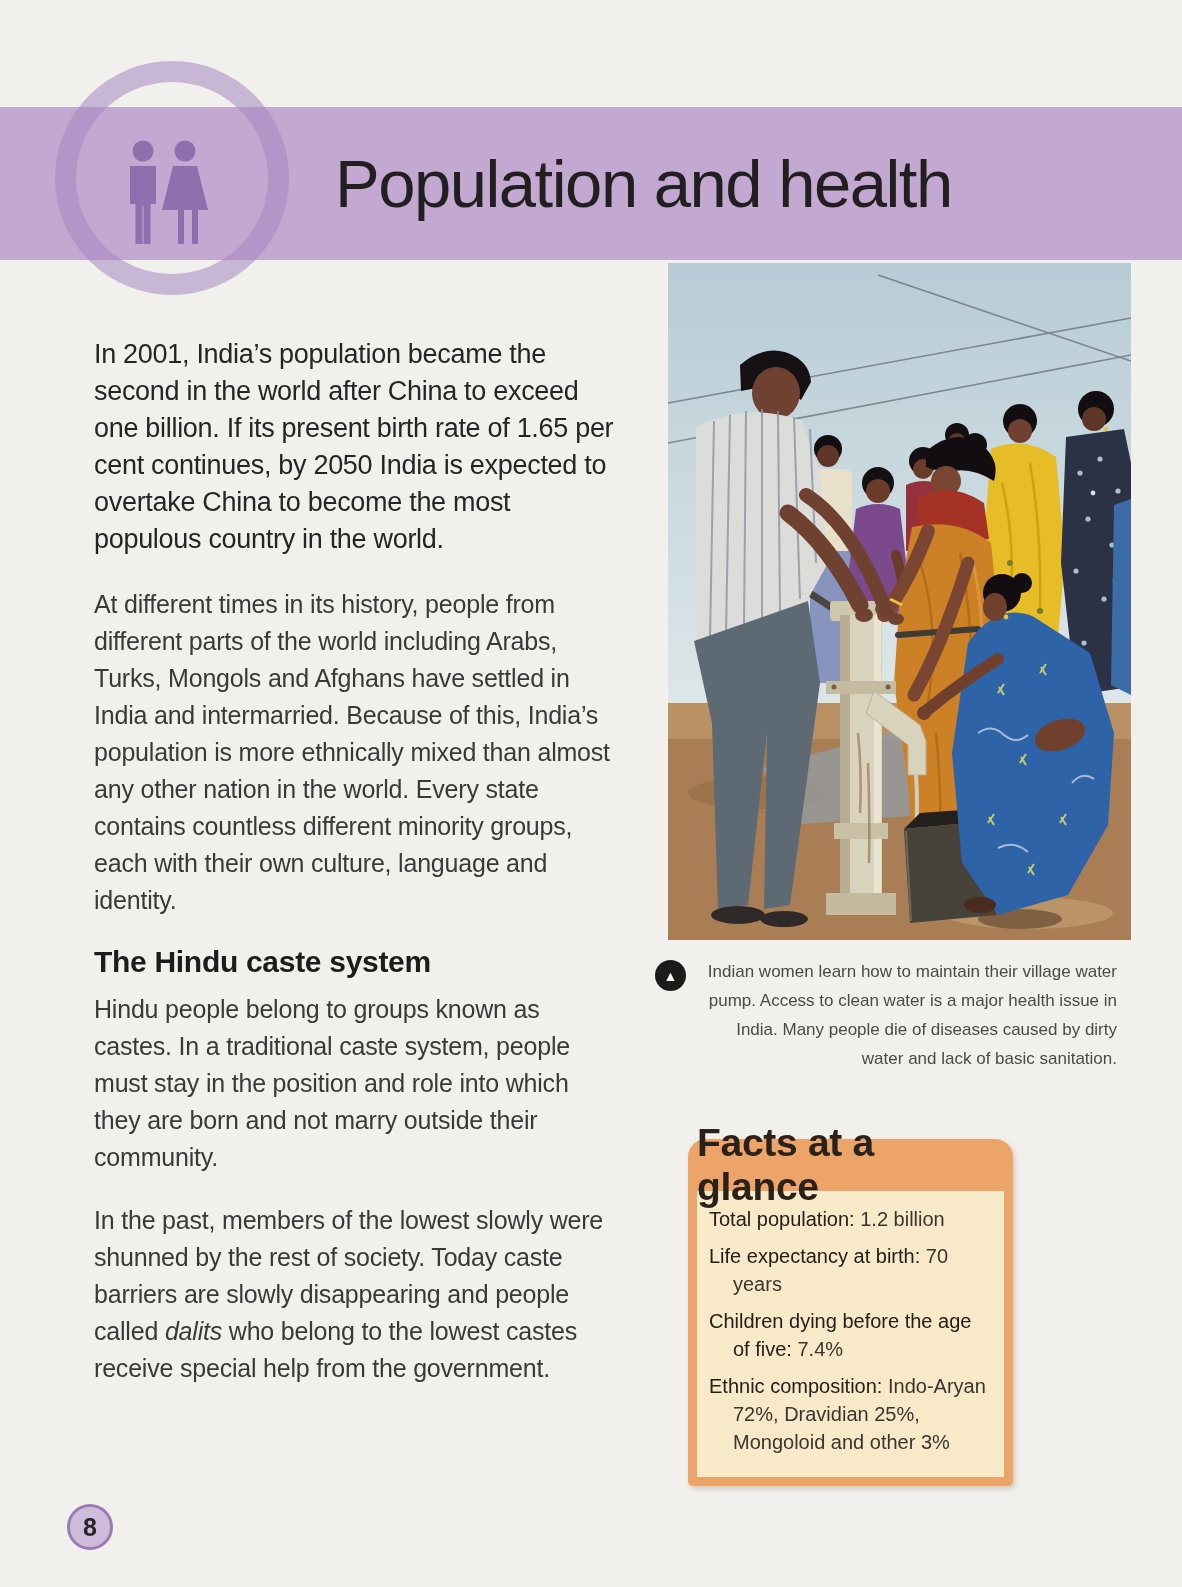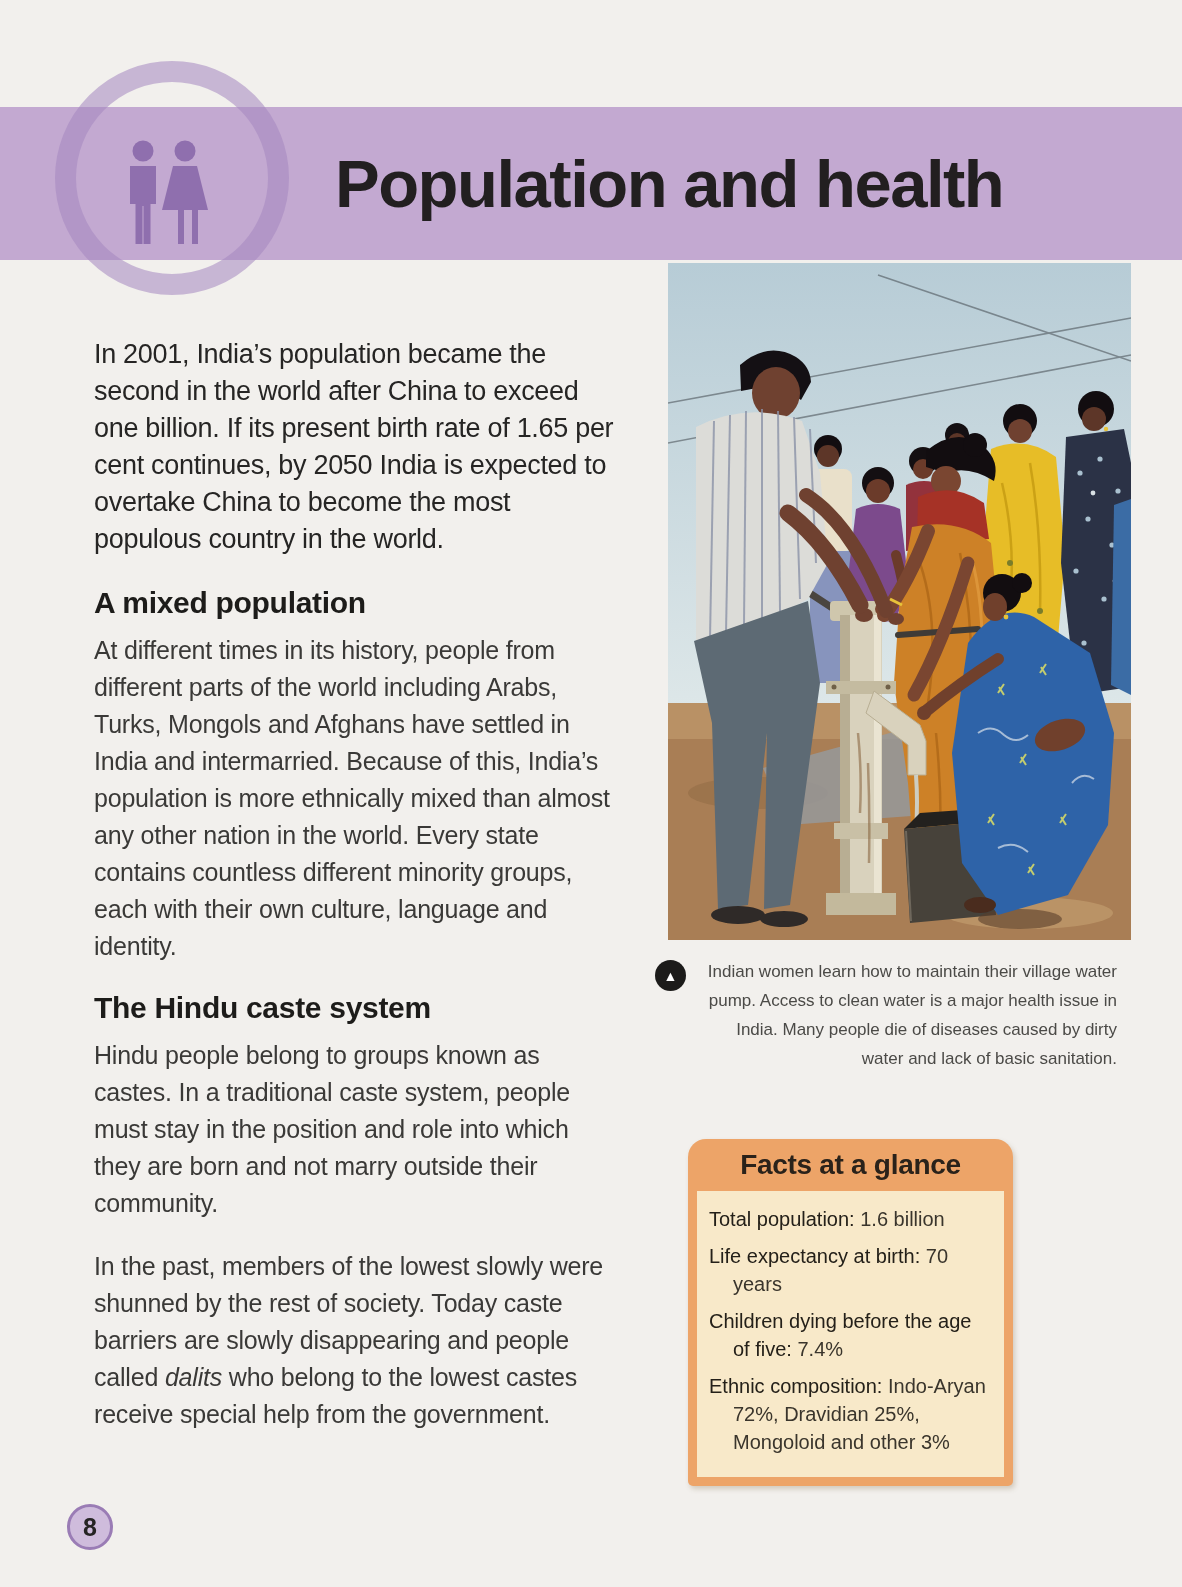--- a/index.html
+++ b/index.html
@@ -5,21 +5,21 @@
   html,body{margin:0;padding:0;}
   body{background:#e8e6e2;font-family:"Liberation Sans","DejaVu Sans",sans-serif;}
   .page{position:relative;width:1182px;height:1587px;background:var(--page-bg);overflow:hidden;margin:0 auto;}
 
   
   .band{position:absolute;left:0;top:107px;width:1182px;height:153px;background:var(--band);}
   .ring{position:absolute;left:55px;top:61px;width:192px;height:192px;border:21px solid var(--ring);
         border-radius:50%;opacity:.55;}
   .couple{position:absolute;left:122px;top:133px;width:96px;height:122px;}
   .title{position:absolute;left:335px;top:107px;height:153px;display:flex;align-items:center;
-         margin:0;font-size:67px;font-weight:bold;letter-spacing:-1.5px;color:var(--title-text);}
+         margin:0;font-size:67px;font-weight:normal;letter-spacing:-1.5px;color:var(--title-text);}
 
   
   .left-col{position:absolute;left:94px;top:336px;width:527px;color:var(--body-text);}
   .intro{margin:0 0 28px 0;font-size:27px;line-height:37px;font-weight:normal;letter-spacing:-.3px;
          color:var(--intro-text);}
   .section-heading{margin:14px 0 12px 0;font-size:30px;line-height:34px;font-weight:bold;
                    color:var(--heading-text);letter-spacing:-.3px;}
   .body-par{margin:0 0 26px 0;font-size:25px;line-height:37px;letter-spacing:-.2px;}
 
   
@@ -30,21 +30,21 @@
   .caption-row{position:absolute;left:655px;top:957px;width:462px;display:flex;align-items:flex-start;}
   .cap-icon{flex:0 0 31px;height:31px;margin-top:3px;border-radius:50%;background:#1c1b1a;color:#fff;
             display:flex;align-items:center;justify-content:center;font-size:14px;line-height:1;}
   .caption{margin:0 0 0 8px;font-size:17px;line-height:29px;color:var(--caption-text);text-align:right;}
 
   
   .facts{position:absolute;left:688px;top:1139px;width:325px;background:var(--facts-border);
          border-radius:18px 18px 5px 5px;padding:0 9px 9px 9px;box-sizing:border-box;
          box-shadow:2px 3px 5px rgba(120,90,50,.25);}
   .facts-header{height:52px;display:flex;align-items:center;justify-content:center;
-                font-size:28px;font-weight:bold;color:var(--facts-title-text);letter-spacing:-.3px;}
+                font-size:39px;font-weight:bold;color:var(--facts-title-text);letter-spacing:-.3px;}
   .facts-body{background:var(--facts-body-bg);padding:14px 12px 12px 12px;min-height:230px;}
   .fact-item{margin:0 0 9px 0;font-size:20px;line-height:28px;color:var(--facts-text);
              padding-left:24px;text-indent:-24px;}
   .fact-label{font-weight:normal;color:var(--facts-label-text);}
 
   
   .pagenum{position:absolute;left:67px;top:1504px;width:46px;height:46px;border-radius:50%;
            background:var(--pagenum-bg);border:3px solid var(--pagenum-border);box-sizing:border-box;
            display:flex;align-items:center;justify-content:center;
            font-size:25px;font-weight:bold;color:#262424;}
@@ -64,21 +64,20 @@
         <circle cx="63" cy="11" r="10.5"></circle>
         <path d="M51,26 h24 l11,44 h-9 l3,0 -3,0 v0 h-26 l-3,0 h-8 z M56,70 h6 v34 h-6 z M70,70 h6 v34 h-6 z"></path>
       </g>
     </svg>
   </div>
   <h1 class="title">Population and health</h1>
 
   <div class="left-col">
     <p class="intro">In 2001, India’s population became the second in the world after China to exceed one billion. If its present birth rate of 1.65 per cent continues, by 2050 India is expected to overtake China to become the most populous country in the world.</p>
     <div id="sections">
-        <h2 class="section-heading">A mixed population</h2>
         <p class="body-par"><span>At different times in its history, people from different parts of the world including Arabs, Turks, Mongols and Afghans have settled in India and intermarried. Because of this, India’s population is more ethnically mixed than almost any other nation in the world. Every state contains countless different minority groups, each with their own culture, language and identity.</span></p>
         <h2 class="section-heading">The Hindu caste system</h2>
         <p class="body-par"><span>Hindu people belong to groups known as castes. In a traditional caste system, people must stay in the position and role into which they are born and not marry outside their community.</span></p>
         <p class="body-par"><span>In the past, members of the lowest slowly were shunned by the rest of society. Today caste barriers are slowly disappearing and people called </span><em>dalits</em><span> who belong to the lowest castes receive special help from the government.</span></p>
       </div>
   </div>
 
   <figure class="photo">
     <svg viewBox="0 0 463 677">
       <defs>
@@ -247,21 +246,21 @@
   </figure>
 
   <div class="caption-row">
     <span class="cap-icon">▲</span>
     <p class="caption">Indian women learn how to maintain their village water pump. Access to clean water is a major health issue in India. Many people die of diseases caused by dirty water and lack of basic sanitation.</p>
   </div>
 
   <aside class="facts">
     <div class="facts-header">Facts at a glance</div>
     <div class="facts-body" id="facts-list">
-        <div class="fact-item"><span class="fact-label">Total population: </span><span class="fact-value">1.6 billion</span></div>
+        <div class="fact-item"><span class="fact-label">Total population: </span><span class="fact-value">1.2 billion</span></div>
         <div class="fact-item"><span class="fact-label">Life expectancy at birth: </span><span class="fact-value">70 years</span></div>
         <div class="fact-item"><span class="fact-label">Children dying before the age of five: </span><span class="fact-value">7.4%</span></div>
         <div class="fact-item"><span class="fact-label">Ethnic composition: </span><span class="fact-value">Indo-Aryan 72%, Dravidian 25%, Mongoloid and other 3%</span></div>
       </div>
   </aside>
 
   <div class="pagenum">8</div>
 </div>
 
 </body></html>

